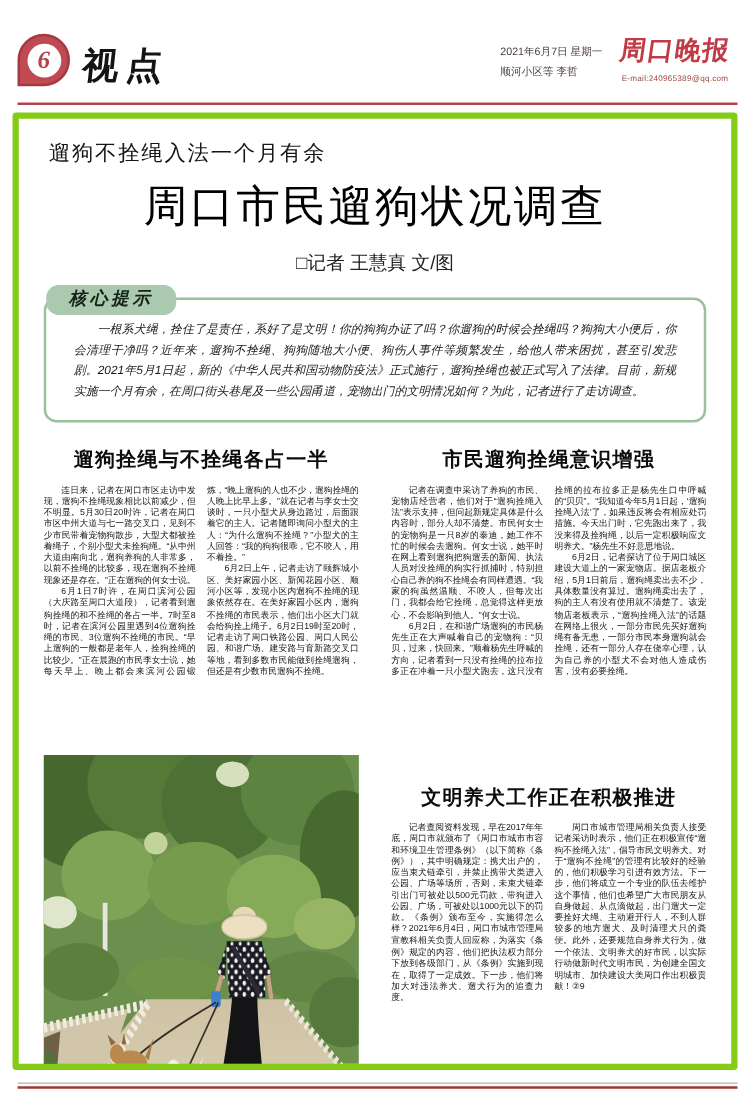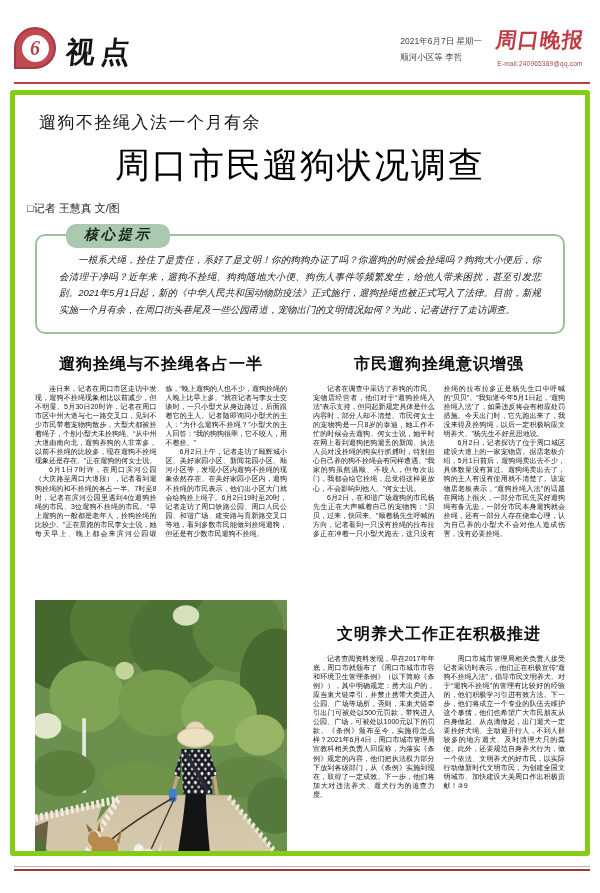--- a/index.html
+++ b/index.html
@@ -26,26 +26,26 @@
   .hdr-rule { position:absolute; top:82px; left:14px; right:10px; height:2px; background:#b4424d; }
 
   
   .frame { position:absolute; top:90px; left:10px; right:10px; height:766px;
          border:5px solid #84cc16; border-radius:3px; background:#fff; padding:0 12px; overflow:hidden; }
 
   .kicker { margin:16px 0 0 12px; font-size:17px; color:#161616; letter-spacing:1.5px; }
   .headline { text-align:center; font-size:35px; font-weight:400; color:#000;
          letter-spacing:2px; margin-top:8px;
          font-family:"Liberation Serif","DejaVu Serif",serif; }
-  .byline { text-align:left; font-size:11px; color:#222; margin-top:12px; }
+  .byline { text-align:center; font-size:15px; color:#222; margin-top:12px; }
 
   
   .tips { position:relative; margin:18px 8px 0; border:2px solid #9cc19c; border-radius:10px;
          padding:16px 22px 13px; background:#fff; }
-  .tips-tab { position:absolute; top:-12px; left:29px; background:#abc9ae; color:#15231a;
+  .tips-tab { position:absolute; top:-12px; left:0; background:#abc9ae; color:#15231a;
          border-radius:10px; padding:2px 18px 4px; font-size:14px; font-weight:800;
          font-style:italic; letter-spacing:3px; }
   .tips-text { font-size:9.5px; line-height:1.75; color:#1a1a1a; text-align:justify;
          text-indent:2em; font-style:italic; }
 
   
   .articles { display:flex; gap:26px; margin:14px 8px 0; }
   .acol { flex:1; min-width:0; }
   .shead { text-align:center; font-size:16px; font-weight:900; color:#0c0c0c;
          letter-spacing:1px; margin:6px 0 9px; }

